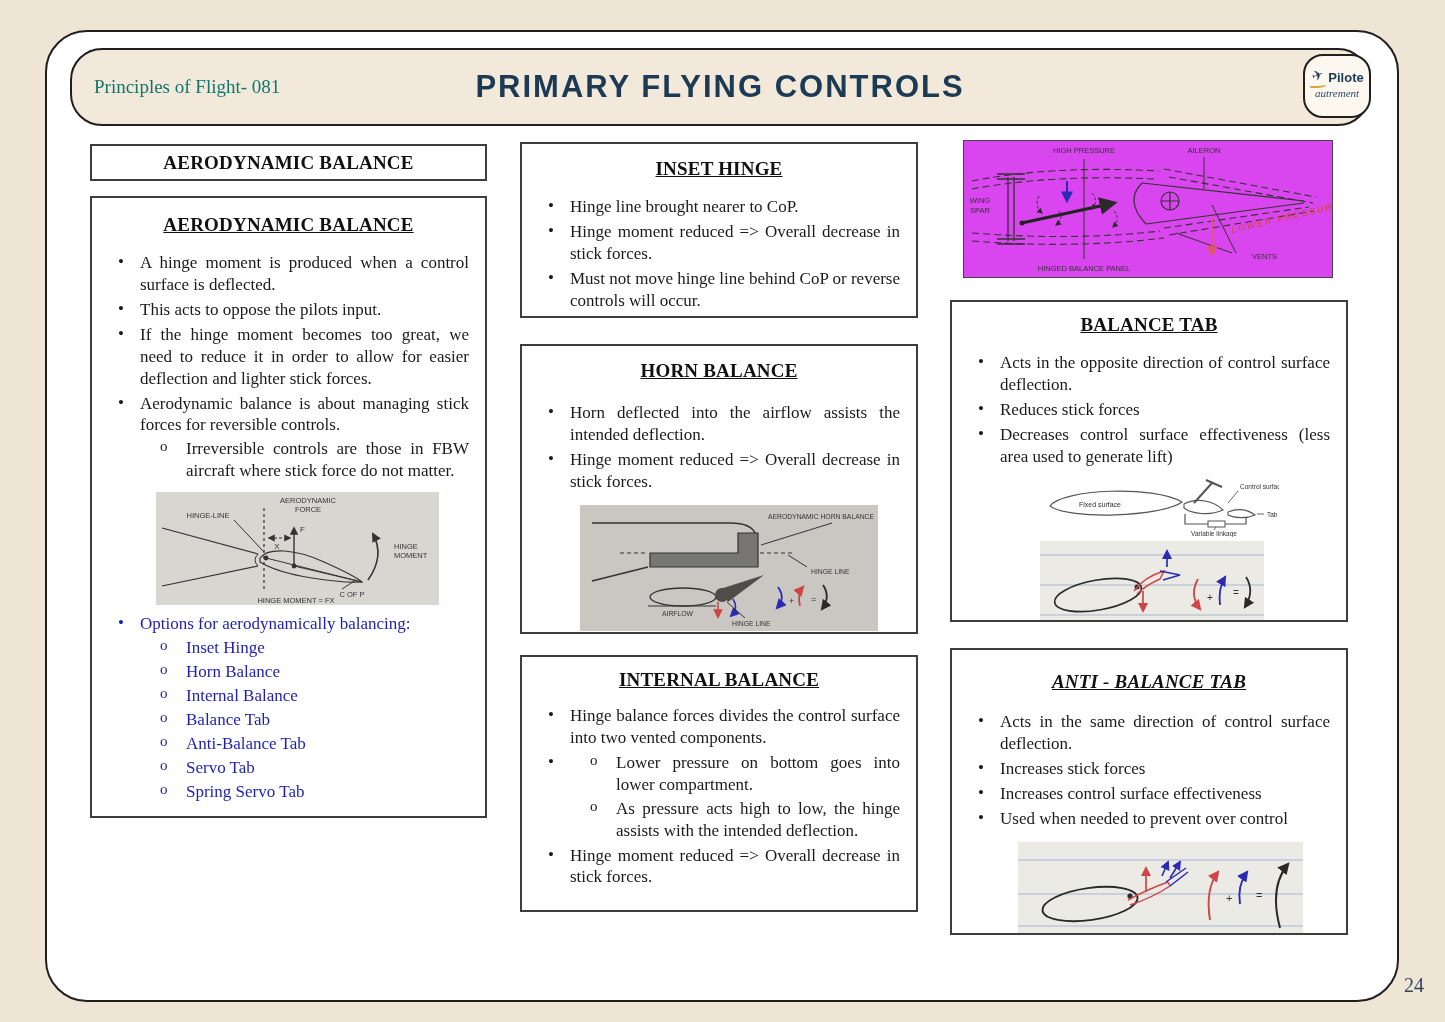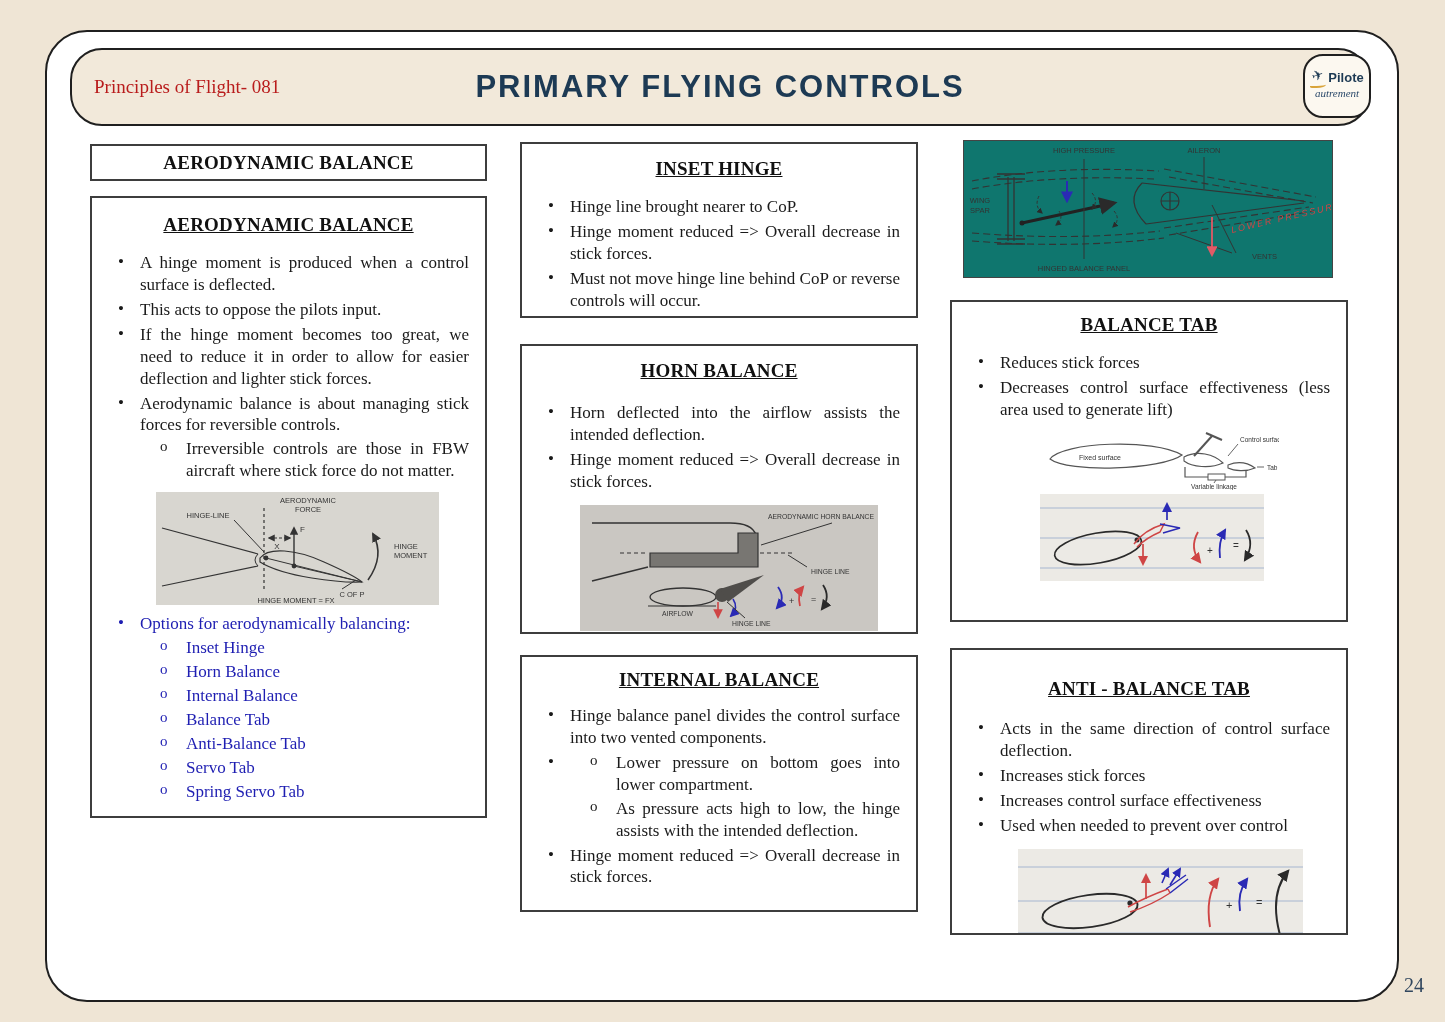--- a/index.html
+++ b/index.html
@@ -1,21 +1,21 @@
 <!DOCTYPE html>
 <html><head>
 <meta charset="utf-8">
 <style>
   html,body{margin:0;padding:0;background:#efe5d5;font-family:"Liberation Serif",serif;color:#1a1a1a;}
   .page{position:relative;width:1445px;height:1022px;background:#efe5d5;overflow:hidden;}
   .card{position:absolute;left:45px;top:30px;width:1350px;height:968px;background:#ffffff;
         border:2.5px solid #1f1f1f;border-radius:42px;}
   .header-bar{position:absolute;left:70px;top:48px;width:1296px;height:74px;background:#f2e9da;
         border:2px solid #1f1f1f;border-radius:32px;}
-  .course{position:absolute;left:22px;top:0;height:74px;line-height:74px;font-size:19px;color:#b91c1c;}
+  .course{position:absolute;left:22px;top:0;height:74px;line-height:74px;font-size:19px;color:#0f766e;}
   .page-title{position:absolute;left:0;right:0;top:0;height:74px;line-height:74px;text-align:center;
         font-family:"Liberation Sans",sans-serif;font-weight:800;font-size:31px;letter-spacing:2px;color:#1d3a54;}
   .logo{position:absolute;left:1303px;top:54px;width:68px;height:64px;background:#fcf8f0;
         border:2.5px solid #1f1f1f;border-radius:20px;z-index:5;text-align:center;padding-top:10px;box-sizing:border-box;}
   .logo-row{display:flex;align-items:center;justify-content:center;gap:2px;}
   .plane{font-size:14px;color:#1d3a54;display:inline-block;transform:rotate(-20deg);line-height:10px;}
   .plane-swoosh{display:block;width:16px;height:4px;border-bottom:2px solid #d9a43a;border-radius:0 0 60% 20%;margin:-2px auto 0 auto;}
   .logo-name{font-family:"Liberation Sans",sans-serif;font-weight:700;font-size:13px;color:#1d3a54;}
   .logo-sub{font-style:italic;font-size:11px;color:#2c4a6b;margin-top:-1px;}
   .page-num{position:absolute;left:1404px;top:974px;font-size:20px;color:#31475f;font-family:Liberation Serif, serif;}
@@ -211,39 +211,39 @@
         <text x="82" y="111" font-size="6.8">AIRFLOW</text>
         <text x="152" y="121" font-size="6.8">HINGE LINE</text>
       </svg>
     </div>
   </div>
 
   <div class="box" style="left:520px;top:655px;width:398px;height:257px;padding:8px 16px;">
     <div class="box-title u" style="margin:4px 0 14px 0;">INTERNAL BALANCE</div>
     <ul class="blist">
         <li class="l1">
-          <div class="litext"><span class="b">Hinge balance panel</span><span> divides the control surface into </span><span class="b">two vented components.</span></div>
+          <div class="litext"><span class="b">Hinge balance forces</span><span> divides the control surface into </span><span class="b">two vented components.</span></div>
         </li>
         <li class="l1">
           <ul class="blist">
             <li class="l2">
               <div class="litext"><span>Lower pressure on bottom goes into lower compartment.</span></div>
             </li>
             <li class="l2">
               <div class="litext"><span>As pressure acts high to low, the hinge assists with the intended deflection.</span></div>
             </li>
           </ul>
         </li>
         <li class="l1">
           <div class="litext"><span>Hinge moment reduced =&gt; </span><span class="b">Overall decrease in stick forces.</span></div>
         </li>
       </ul>
   </div>
 
-  <div style="position:absolute;left:963px;top:140px;width:370px;height:138px;background:#0f766e;border:1.5px solid #444;box-sizing:border-box;">
+  <div style="position:absolute;left:963px;top:140px;width:370px;height:138px;background:#d946ef;border:1.5px solid #444;box-sizing:border-box;">
     <svg width="367" height="135" viewBox="0 0 367 135">
       <defs>
         <marker id="d3k" viewBox="0 0 10 10" refX="8" refY="5" markerWidth="6" markerHeight="6" orient="auto-start-reverse">
             <path d="M0,0L10,5L0,10Z" fill="#2a2a2a"></path>
           </marker>
         <marker id="d3r" viewBox="0 0 10 10" refX="8" refY="5" markerWidth="6" markerHeight="6" orient="auto-start-reverse">
             <path d="M0,0L10,5L0,10Z" fill="#e05a66"></path>
           </marker>
         <marker id="d3b" viewBox="0 0 10 10" refX="8" refY="5" markerWidth="6" markerHeight="6" orient="auto-start-reverse">
             <path d="M0,0L10,5L0,10Z" fill="#2a2ab5"></path>
@@ -280,20 +280,23 @@
       <text x="120" y="130" font-size="7.5" text-anchor="middle">HINGED BALANCE PANEL</text>
       <text x="288" y="118" font-size="7.5">VENTS</text>
       <text x="268" y="92" font-size="9" class="hand-red" letter-spacing="2" transform="rotate(-13 268 92)">LOWER PRESSURE</text>
     </svg>
   </div>
 
   <div class="box" style="left:950px;top:300px;width:398px;height:322px;padding:8px 16px;">
     <div class="box-title u" style="margin:4px 0 16px 0;">BALANCE TAB</div>
     <ul class="blist">
         <li class="l1">
+          <div class="litext"><span>Acts in the </span><span class="b">opposite direction</span><span> of control surface deflection.</span></div>
+        </li>
+        <li class="l1">
           <div class="litext"><span class="b">Reduces stick forces</span></div>
         </li>
         <li class="l1">
           <div class="litext"><span class="b">Decreases control surface effectiveness</span><span> (less area used to generate lift)</span></div>
         </li>
       </ul>
     <div style="margin:8px 0 0 74px;width:237px;height:61px;">
       <svg width="237" height="61" viewBox="0 0 237 61">
         <path d="M8,30 C20,13 112,9 140,26 C120,41 26,44 8,30 Z" stroke="#555" stroke-width="1.2" fill="none"></path>
         <path d="M152,27 L170,7" stroke="#555" stroke-width="2"></path>
@@ -334,21 +337,21 @@
         <path d="M158,38 Q149,54 160,68" stroke="#cf4545" stroke-width="1.8" fill="none" marker-end="url(#d5r)"></path>
         <text x="167" y="60" font-size="10" fill="#2a2a2a">+</text>
         <path d="M180,64 Q178,48 185,36" stroke="#2a2ab5" stroke-width="1.8" fill="none" marker-end="url(#d5b)"></path>
         <text x="193" y="55" font-size="10" fill="#2a2a2a">=</text>
         <path d="M206,36 Q215,50 205,66" stroke="#2a2a2a" stroke-width="1.8" fill="none" marker-end="url(#d5k)"></path>
       </svg>
     </div>
   </div>
 
   <div class="box" style="left:950px;top:648px;width:398px;height:287px;padding:8px 16px;">
-    <div class="box-title u" style="margin:20px 0 18px 0;">ANTI - BALANCE TAB</div>
+    <div class="box-title u" style="margin:13px 0 18px 0;font-style:italic;">ANTI - BALANCE TAB</div>
     <ul class="blist">
         <li class="l1">
           <div class="litext"><span>Acts in the </span><span class="b">same direction</span><span> of control surface deflection.</span></div>
         </li>
         <li class="l1">
           <div class="litext"><span class="b">Increases stick forces</span></div>
         </li>
         <li class="l1">
           <div class="litext"><span class="b">Increases control surface effectiveness</span></div>
         </li>

